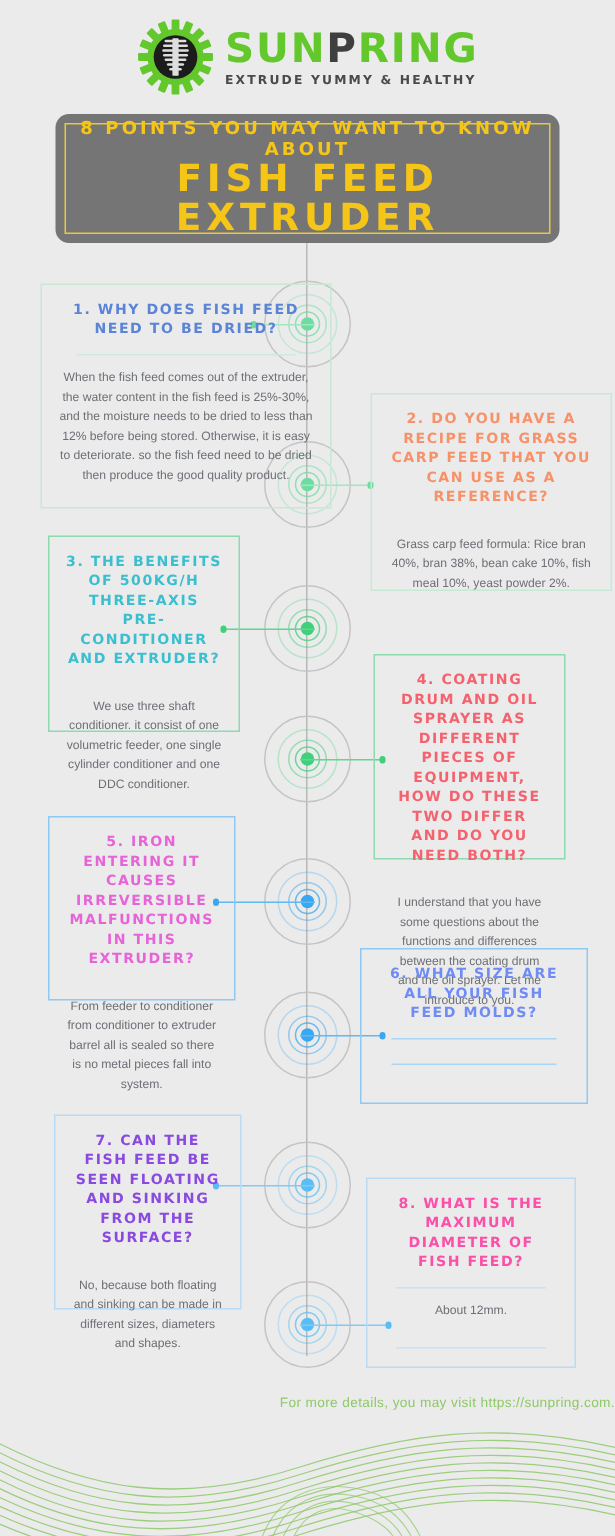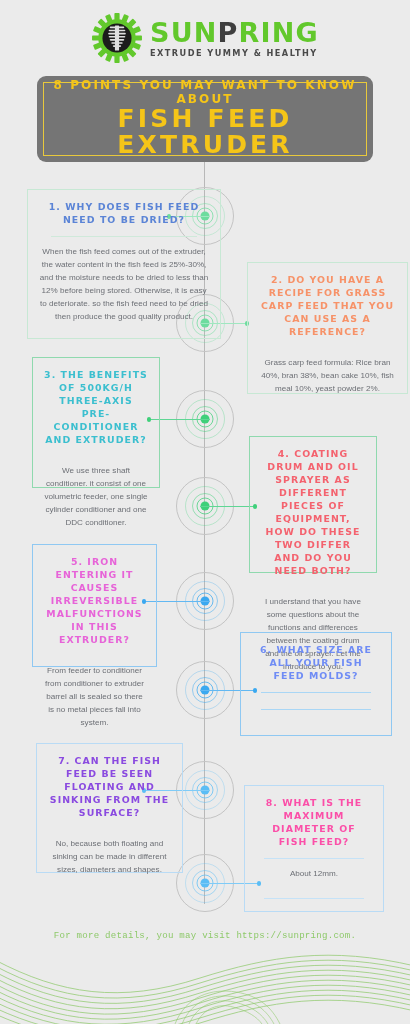--- a/index.html
+++ b/index.html
@@ -155,25 +155,25 @@
     text-align: center;
     font-family: "Liberation Sans", sans-serif;
     flex: 1 0 auto;
   }
 
   
   #footer-text {
     position: absolute;
     left: 0; top: 930px;
     width: 410px;
-    text-align: center;
+    text-align: right;
     font-size: 9.1px;
     color: #8ec96a;
     letter-spacing: .25px;
-    font-family: Liberation Mono, monospace;
+    font-family: Liberation Sans, sans-serif;
   }
   #footer-waves {
     position: absolute;
     left: 0; top: 930px;
     width: 410px; height: 94px;
   }
 </style>
 </head>
 <body>
 
@@ -347,21 +347,21 @@
     <div class="card-body">From feeder to conditioner from conditioner to extruder barrel all is sealed so there is no metal pieces fall into system.</div>
     <div class="card-rule bottom" style="background:#a9d6f5;"></div>
   </div>
 
   <div class="card" style="left:240px;top:632px;width:152px;height:104px;border-color:#8fc8f2;">
     <div class="card-title" style="color:#6f8cf5;">6. WHAT SIZE ARE ALL YOUR FISH FEED MOLDS?</div>
     <div class="card-rule" style="background:#a9d6f5;"></div>
     <div class="card-rule bottom" style="background:#a9d6f5;"></div>
   </div>
 
-  <div class="card" style="left:36px;top:743px;width:147px;height:130px;border-color:#b9dbf5;">
+  <div class="card" style="left:36px;top:743px;width:125px;height:130px;border-color:#b9dbf5;">
     <div class="card-title" style="color:#8a4ae0;">7. CAN THE FISH FEED BE SEEN FLOATING AND SINKING FROM THE SURFACE?</div>
     <div class="card-rule" style="background:#c5e2f7;"></div>
     <div class="card-body">No, because both floating and sinking can be made in different sizes, diameters and shapes.</div>
     <div class="card-rule bottom" style="background:#c5e2f7;"></div>
   </div>
 
   <div class="card" style="left:244px;top:785px;width:140px;height:127px;border-color:#b9dbf5;">
     <div class="card-title" style="color:#fb4fa8;">8. WHAT IS THE MAXIMUM DIAMETER OF FISH FEED?</div>
     <div class="card-rule" style="background:#c5e2f7;"></div>
     <div class="card-body">About 12mm.</div>

